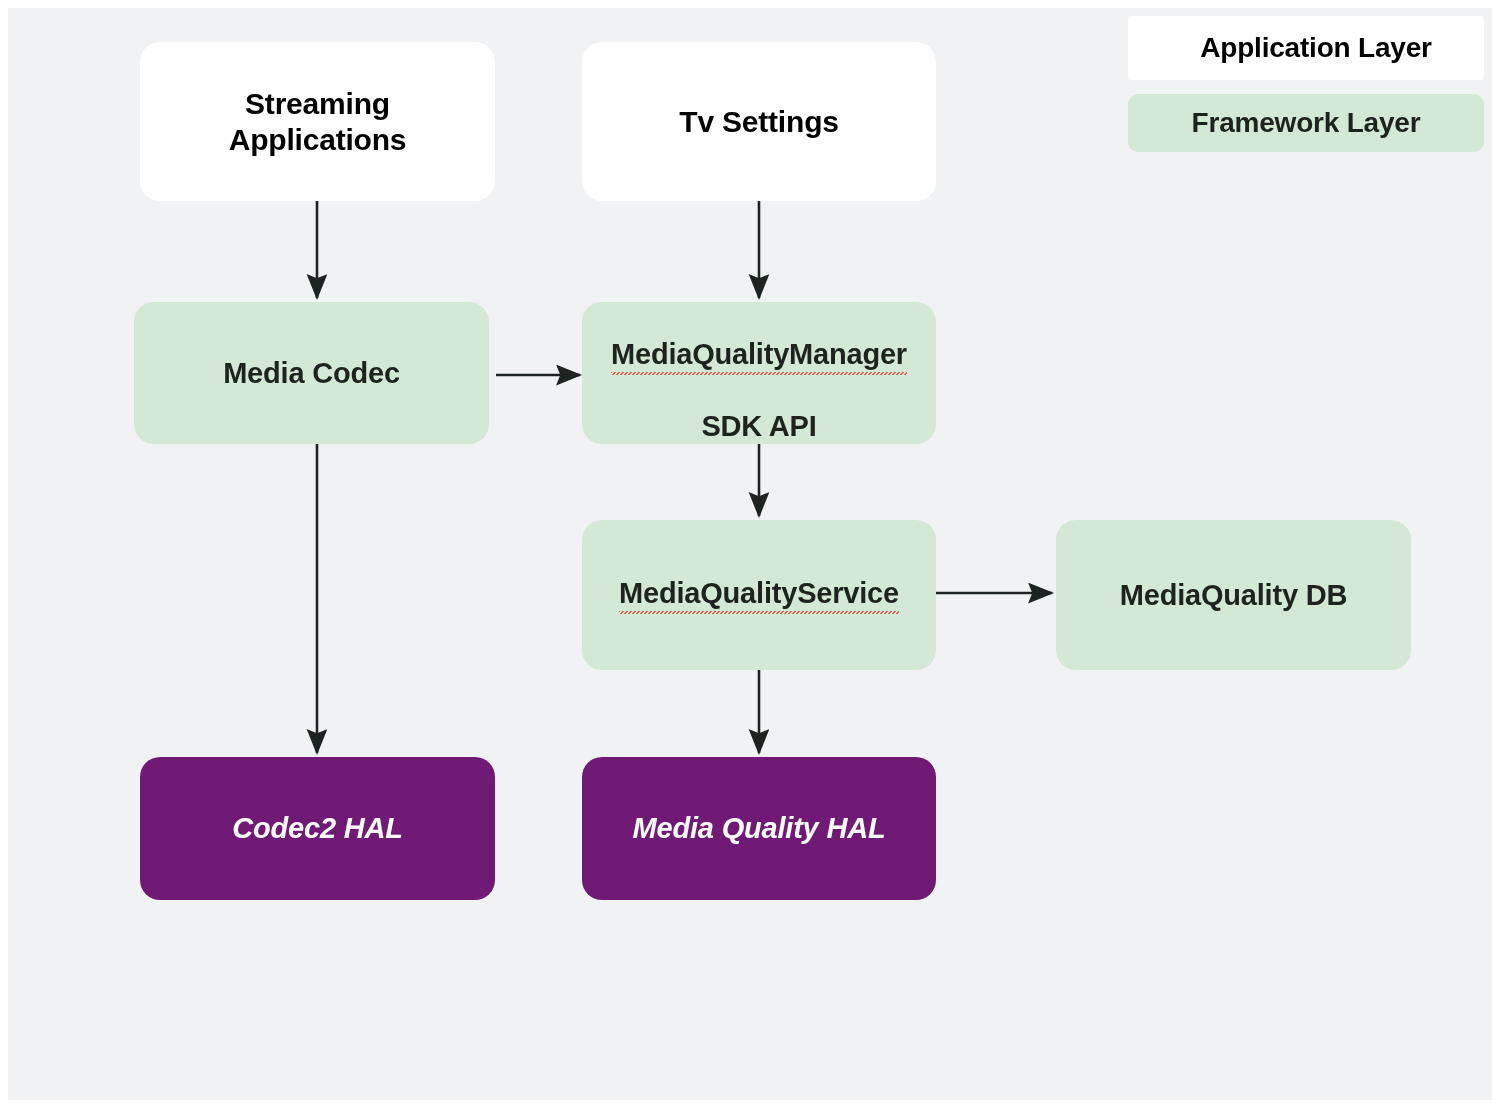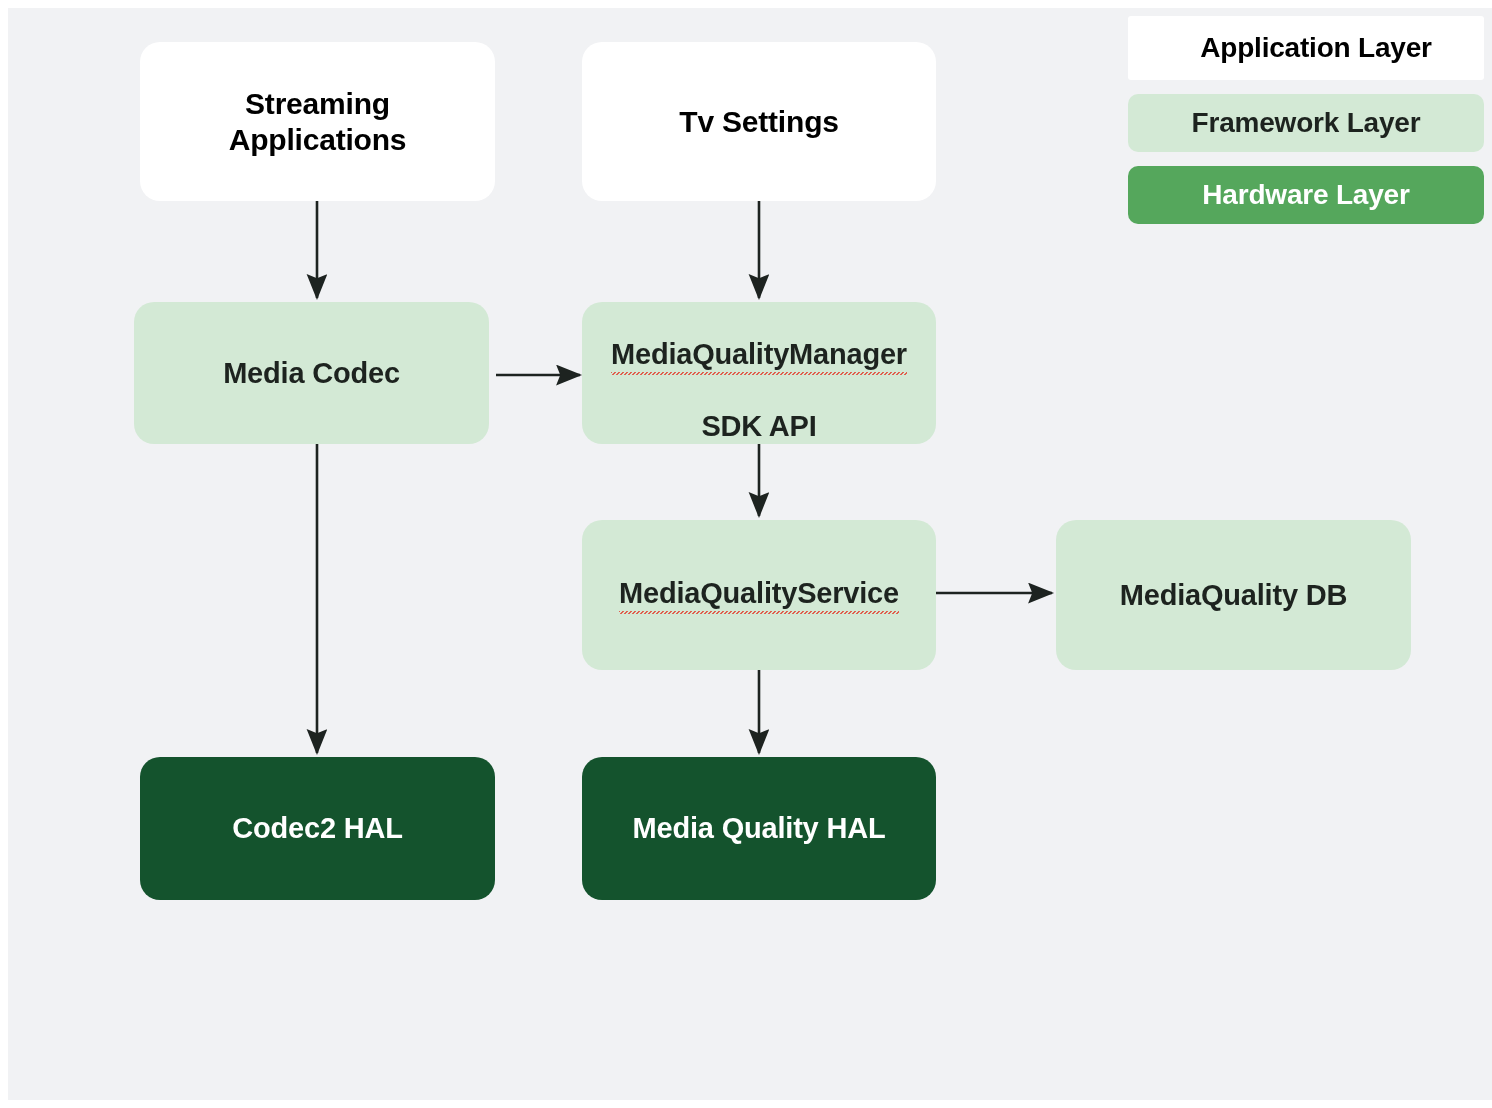--- a/index.html
+++ b/index.html
@@ -41,22 +41,23 @@
   }
   .node.app {
     background: #ffffff;
     color: #000000;
   }
   .node.framework {
     background: #d3e9d5;
     color: #1d231f;
   }
   .node.hardware {
-    background: #14532d;
+    background: #701a75;
     color: #ffffff;
+    font-style: italic;
   }
 
   .node-label {
     display: block;
     white-space: pre-line;
   }
 
   
   .misspelled {
     display: inline-block;
@@ -184,18 +185,15 @@
     <span class="node-label">Media Quality HAL</span>
   </div>
 
   <div id="legend">
     <div class="legend-item app">
       <span>Application Layer</span>
     </div>
     <div class="legend-item framework">
       <span>Framework Layer</span>
     </div>
-    <div class="legend-item hardware">
-      <span>Hardware Layer</span>
-    </div>
   </div>
 
 </div>
 
 </body></html>

